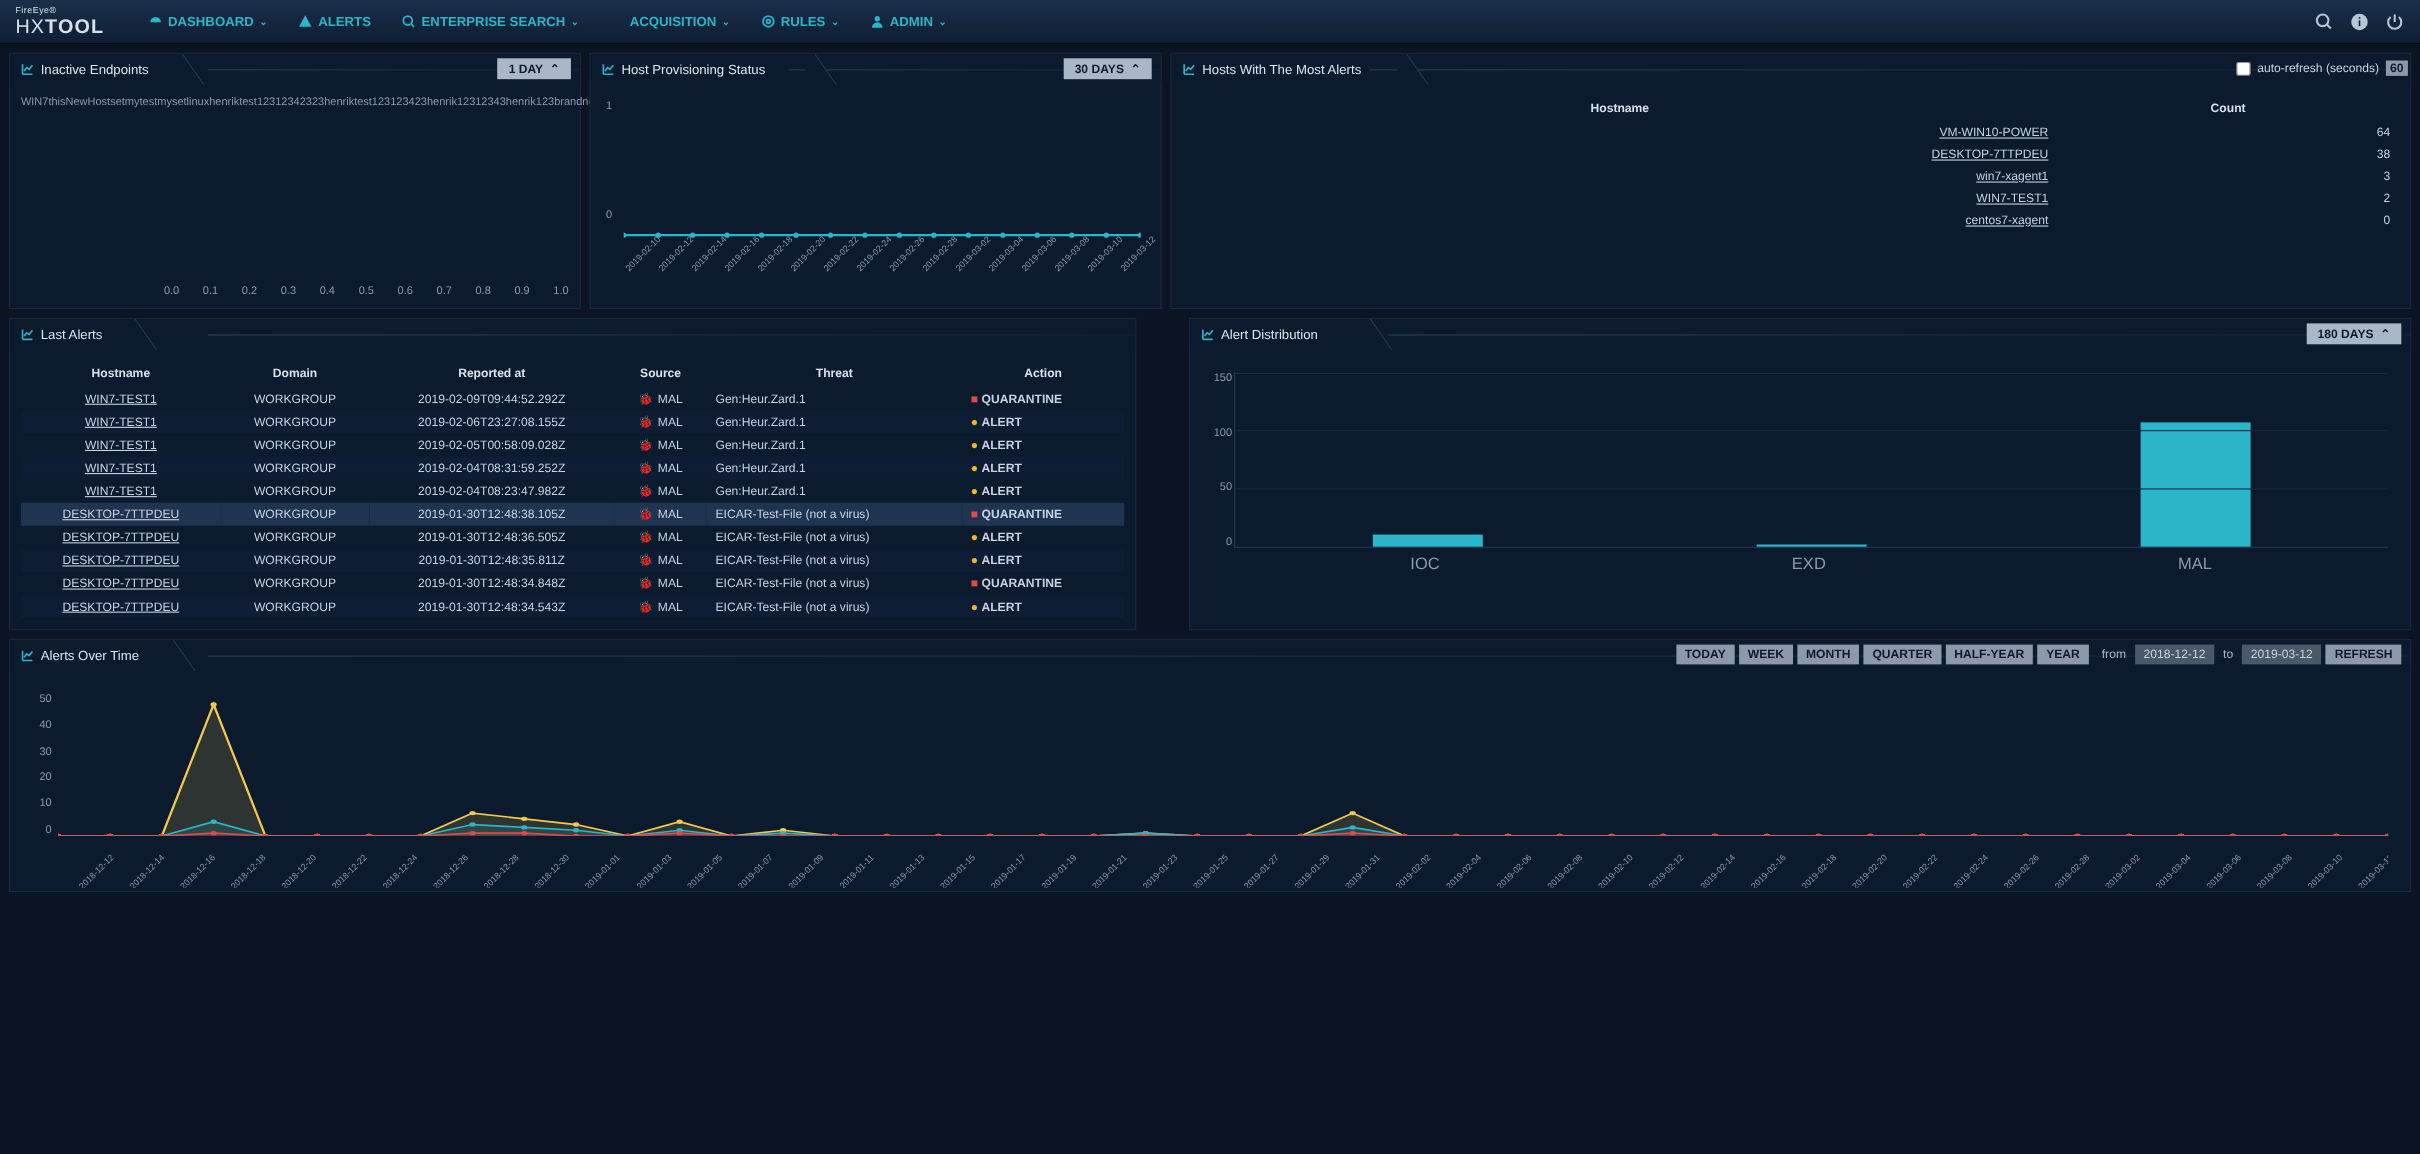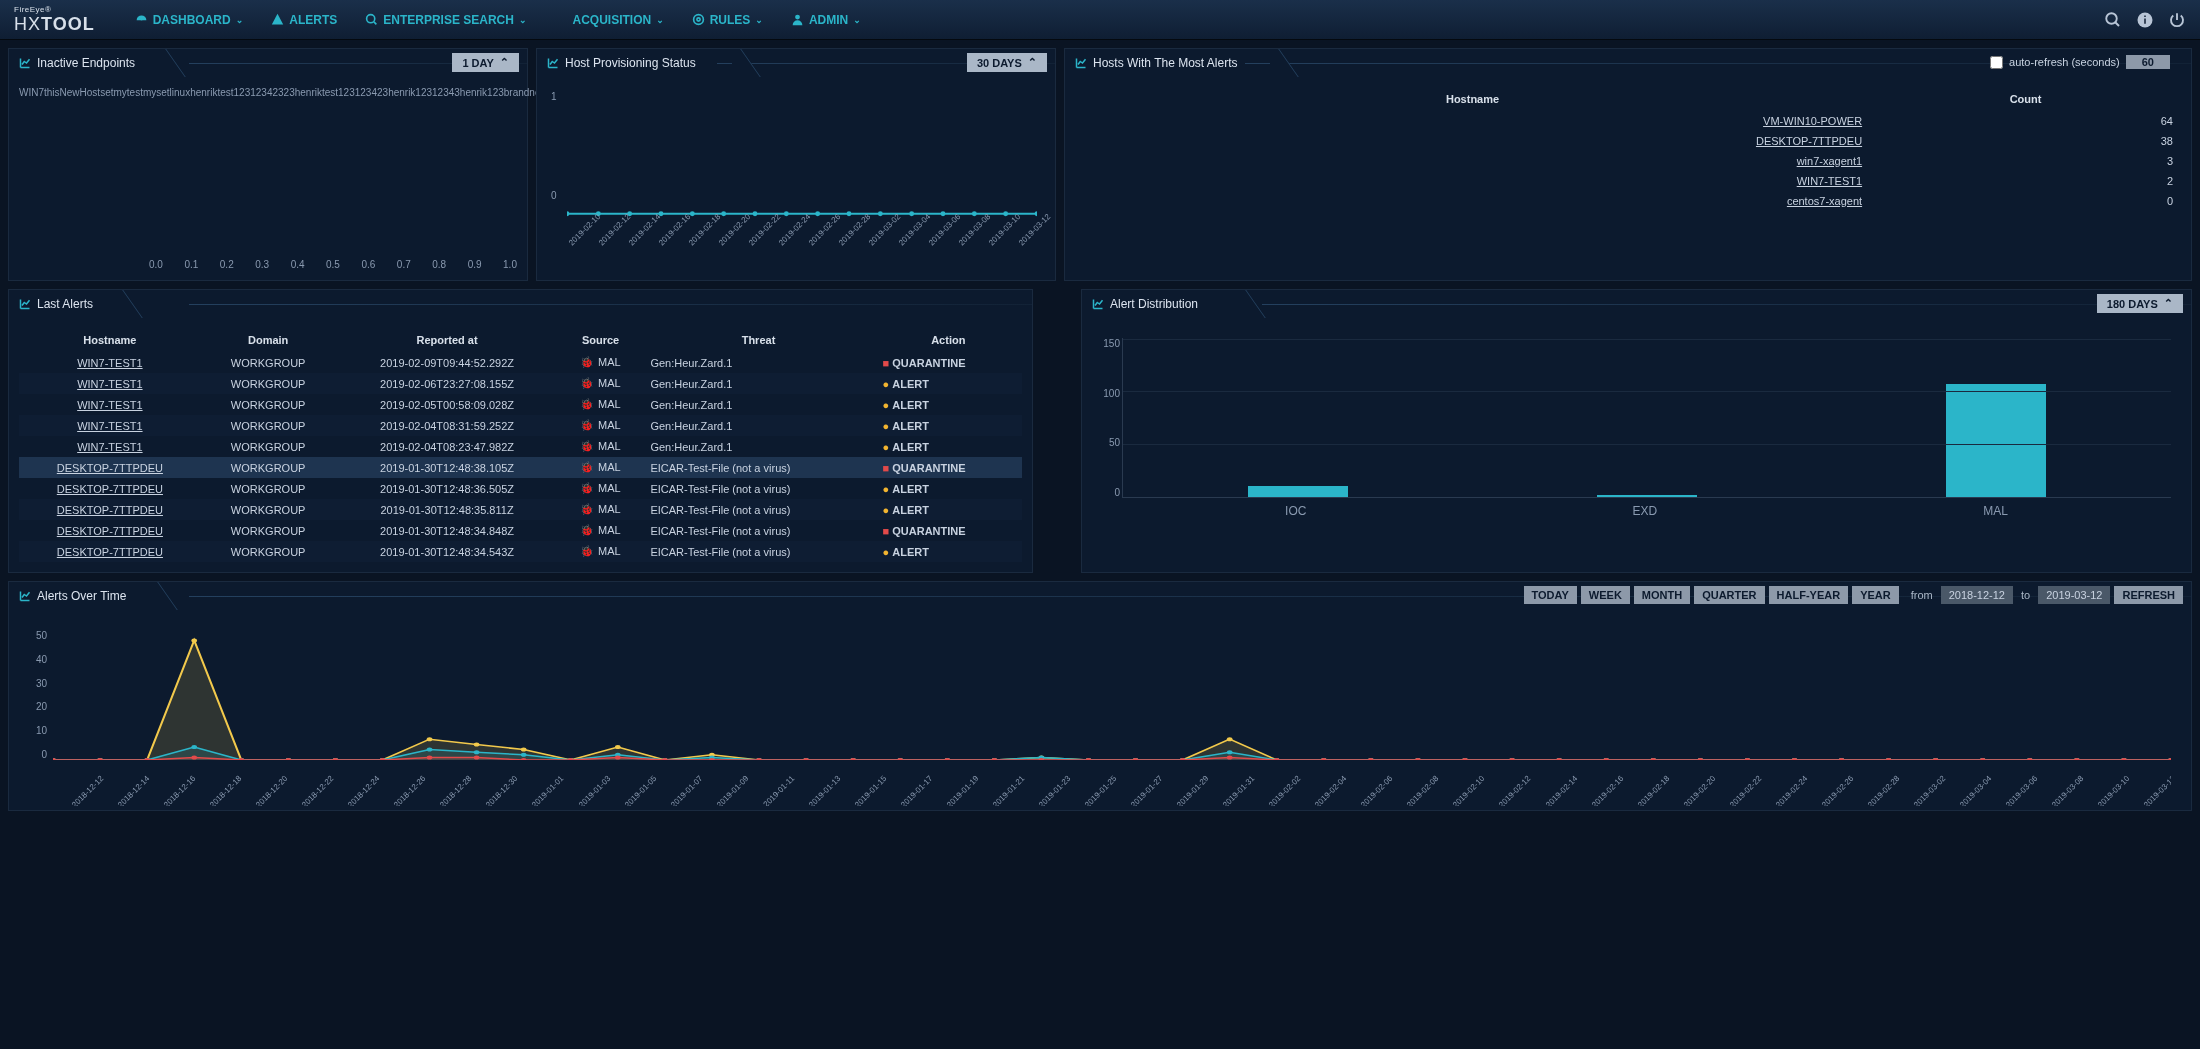--- a/index.html
+++ b/index.html
@@ -33,40 +33,40 @@
 .bar-axis{display:flex;justify-content:space-between;font-size:10px;color:#8a9ab0;margin-left:130px;margin-top:2px;}
 .line-chart{position:relative;height:160px;padding:10px 8px 0 20px;}
 .line-chart .yaxis{position:absolute;left:4px;top:4px;font-size:10px;color:#8a9ab0;}
 .line-chart svg{width:100%;height:120px;}
 .line-xlabels{display:flex;justify-content:space-between;font-size:8px;color:#8a9ab0;transform-origin:left;margin-top:4px;}
 .line-xlabels span{display:inline-block;transform:rotate(-45deg);transform-origin:top left;width:20px;white-space:nowrap;margin-top:18px;}
 .htable{width:100%;border-collapse:collapse;color:#c8d2e0;font-size:11px;}
 .htable th{padding:6px 8px;font-weight:600;color:#d8e0ea;}
 .htable td{padding:4px 8px;text-align:right;}
 .htable .link{text-decoration:underline;color:#c8d2e0;cursor:pointer;}
-.refresh-ctl{position:absolute;right:21px;top:6px;display:flex;align-items:center;gap:6px;font-size:11px;}
+.refresh-ctl{position:absolute;right:2px;top:6px;display:flex;align-items:center;gap:6px;font-size:11px;}
 .refresh-ctl input[type=checkbox]{cursor:pointer;}
-.refresh-ctl .num{background:#8d99a9;color:#0c1a2e;padding:1px 16px;font-weight:600;}
+.refresh-ctl .num{background:#8d99a9;color:#0c1a2e;padding:1px 4px;font-weight:600;}
 .row2{display:grid;grid-template-columns:1025px 1fr;grid-gap:8px;padding:0 8px 8px 8px;gap:48px;}
 .atable{width:100%;border-collapse:collapse;font-size:11px;}
 .atable th{padding:6px 8px;font-weight:600;color:#d8e0ea;text-align:center;}
 .atable td{padding:4px 8px;color:#c8d2e0;}
 .atable tbody tr:nth-child(even){background:#0e1d33;}
 .atable tbody tr.highlight{background:#1e3450;}
 .atable .link{text-decoration:underline;cursor:pointer;text-align:center;display:block;}
 .atable td.center{text-align:center;}
 .src-icon{color:#f2b430;margin-right:4px;}
 .action-q{color:#e24a4a;}
 .action-a{color:#f2b430;}
 .dist-chart{position:relative;height:200px;padding:10px 10px 0 30px;}
 .dist-chart .ya{position:absolute;left:6px;display:flex;flex-direction:column;justify-content:space-between;height:160px;font-size:10px;color:#8a9ab0;text-align:right;width:22px;}
 .dist-bars{display:flex;height:160px;align-items:flex-end;justify-content:space-around;border-left:1px solid #2a3a50;border-bottom:1px solid #2a3a50;position:relative;}
 .dist-bars .gl{position:absolute;left:0;right:0;height:1px;background:#1a2a3f;}
 .dist-bar{width:100px;background:#2bb5c9;}
-.dist-xlabels{display:flex;justify-content:space-around;font-size:12px;color:#8a9ab0;margin-top:6px;}
+.dist-xlabels{display:flex;justify-content:space-around;font-size:15px;color:#8a9ab0;margin-top:6px;}
 .row3{padding:0 8px 8px 8px;}
 .time-controls{position:absolute;right:8px;top:4px;display:flex;align-items:center;gap:4px;font-size:11px;}
 .time-controls .btn{background:#8d99a9;color:#0c1a2e;padding:3px 8px;font-weight:600;cursor:pointer;}
 .time-controls .date{background:#4a5868;color:#c8d2e0;padding:3px 8px;}
 .time-controls .lbl{color:#aab7c7;padding:0 4px;}
 .aot-chart{position:relative;height:180px;padding:10px 10px 0 34px;}
 .aot-chart .ya{position:absolute;left:6px;top:10px;display:flex;flex-direction:column;justify-content:space-between;height:130px;font-size:10px;color:#8a9ab0;text-align:right;width:22px;}
 .aot-chart svg{width:100%;height:130px;}
 .aot-xlabels{display:flex;font-size:8px;color:#8a9ab0;margin-top:4px;overflow:hidden;height:40px;}
 .aot-xlabels span{display:inline-block;transform:rotate(-45deg);transform-origin:top right;white-space:nowrap;margin-top:8px;margin-left:-4px;flex:1;text-align:right;}

